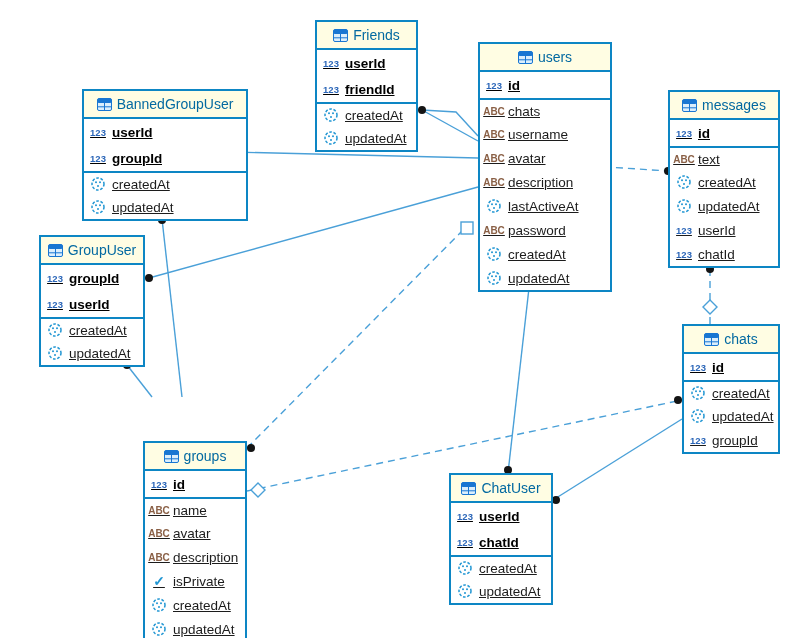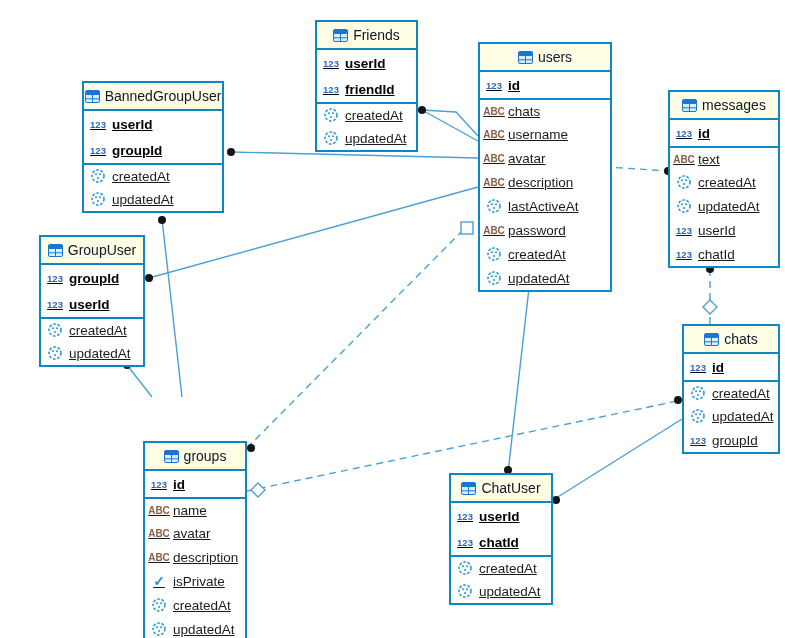--- a/index.html
+++ b/index.html
@@ -1,19 +1,19 @@
 <!DOCTYPE html>
 <html><head>
 <meta charset="utf-8">
 <style>
   html,body{margin:0;padding:0;background:#fff;font-family:"Liberation Sans",sans-serif;}
   #cv{position:relative;width:785px;height:638px;background:#ffffff;overflow:hidden;}
   svg.lines{position:absolute;left:0;top:0;z-index:1;}
   .tbl{position:absolute;background:#ffffff;border:2px solid #0d86c4;z-index:2;box-sizing:border-box;}
-  .tbl-h{height:26px;background:#fffde3;border-bottom:2px solid #0d86c4;display:flex;align-items:center;justify-content:center;gap:5px;font-size:14px;color:#0f172a;}
+  .tbl-h{height:26px;background:#fffde3;border-bottom:2px solid #0d86c4;display:flex;align-items:center;justify-content:center;gap:5px;font-size:14px;color:#0369a1;}
   .row{height:24px;display:flex;align-items:center;padding:0 4px 0 3px;font-size:13.5px;color:#1c1c1c;gap:3px;box-sizing:border-box;white-space:nowrap;text-decoration:underline;}
   .row.pk{height:26px;font-weight:bold;color:#000;}
   .row.sep{border-top:2px solid #0d86c4;}
   .ic{width:22px;flex:0 0 22px;text-align:center;display:inline-flex;align-items:center;justify-content:center;font-weight:bold;}
   .ic.num{color:#2b66b8;font-size:9.5px;font-style:normal;}
   .ic.abc{color:#8a6046;font-size:10px;}
   .ic.chk{color:#2196d3;font-size:14px;}
   .fname{overflow:hidden;text-overflow:ellipsis;}
 </style>
 </head>
@@ -200,21 +200,21 @@
       </div>
       <div class="row">
         <span class="ic num">123</span>
         <span class="fname">userId</span>
       </div>
       <div class="row">
         <span class="ic num">123</span>
         <span class="fname">chatId</span>
       </div>
     </div>
-    <div class="tbl" style="left: 82px; top: 81px; width: 142px;">
+    <div class="tbl" style="left: 82px; top: 89px; width: 166px;">
       <div class="tbl-h">
         <svg width="15" height="13">
           <rect x="0.5" y="0.5" width="14" height="12" rx="1.5" fill="#dbeefc" stroke="#1976d2"></rect>
           <rect x="0.5" y="0.5" width="14" height="4.5" rx="1.5" fill="#1976d2"></rect>
           <line x1="7.5" y1="5" x2="7.5" y2="12.5" stroke="#1976d2"></line>
           <line x1="0.5" y1="8.8" x2="14.5" y2="8.8" stroke="#1976d2"></line>
         </svg>
         <span>BannedGroupUser</span>
       </div>
       <div class="row pk">

